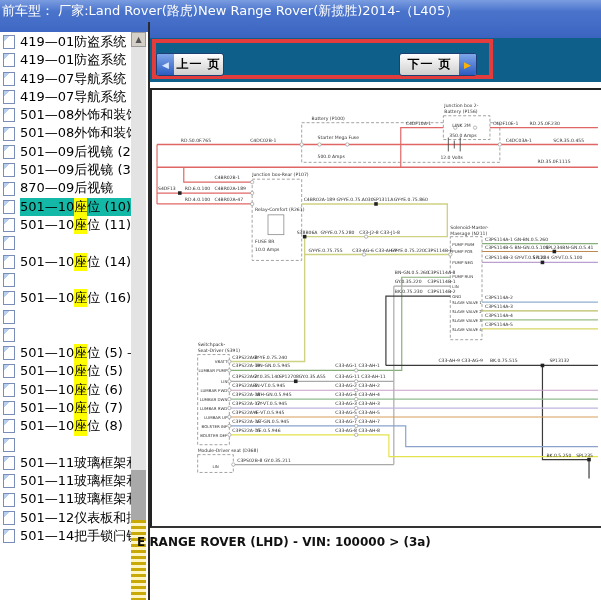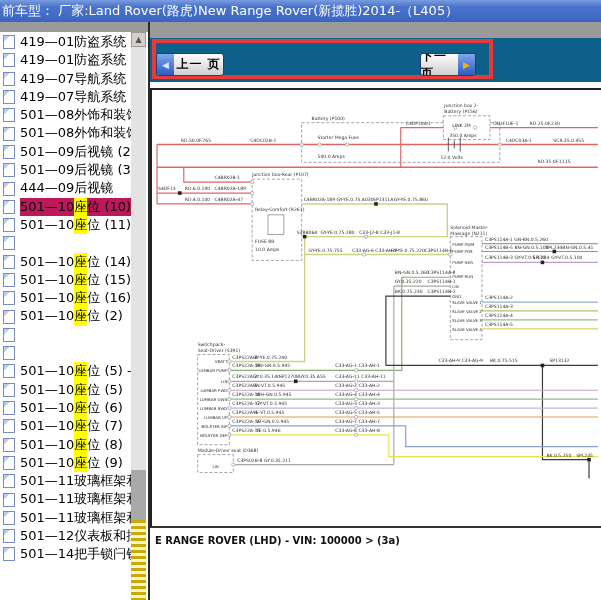--- a/index.html
+++ b/index.html
@@ -1,51 +1,51 @@
 <!DOCTYPE html>
 <html><head>
 <meta charset="utf-8">
 <style>
   html,body{margin:0;padding:0;}
   #app{position:relative;width:601px;height:600px;background:#9a9a9a;overflow:hidden;
        font-family:"DejaVu Sans",sans-serif;}
-  .titlebar{position:absolute;top:0;left:0;width:601px;height:22px;
+  .titlebar{position:absolute;top:0;left:0;width:601px;height:38px;
     background:linear-gradient(#7b9de0 0%,#4a74cc 30%,#3a64c0 100%);
     color:#fff;font-size:13px;line-height:22px;padding-left:2px;white-space:nowrap;box-sizing:border-box;}
   .sidebar{position:absolute;top:32px;left:0;width:148px;height:568px;background:#ffffff;overflow:hidden;}
   .tree{position:absolute;top:1px;left:0;width:131px;overflow:hidden;}
   .row{height:18.3px;display:flex;align-items:center;white-space:nowrap;font-size:13px;color:#000;}
   .icon-page{width:10px;height:12px;margin:0 5px 0 3px;border:1px solid #7a8db8;flex:none;
     background:linear-gradient(135deg,#b9cfef 0 4px,#ffffff 4px);}
   .txt{height:18.3px;line-height:18.3px;}
-  .txt.sel{background:#be185d;}
+  .txt.sel{background:#14b8a6;}
   .hl{background:#ffff00;display:inline-block;height:18.3px;line-height:18.3px;}
   .vscroll{position:absolute;left:131px;top:32px;width:15px;height:568px;background:#e3e3e3;}
   .sb-up{height:15px;background:#d4d0c8;border:1px solid #9a9a9a;box-sizing:border-box;
     font-size:8px;color:#555;text-align:center;line-height:13px;cursor:default;}
   .sb-thumb{position:absolute;top:438px;left:0;width:15px;height:50px;background:#a9a9a9;}
   .sb-marks{position:absolute;top:488px;left:0;width:15px;height:80px;
     background:repeating-linear-gradient(180deg,#c9a907 0 3px,#fdf6c3 3px 6px);}
   .divider{position:absolute;left:148px;top:22px;width:2px;height:578px;background:#2a2a2a;}
   .content-white{position:absolute;left:150px;top:82px;width:451px;height:518px;background:#ffffff;}
   .navpanel{position:absolute;left:150px;top:38px;width:451px;height:44px;background:#0e5f8a;}
   .redbox{position:absolute;left:152px;top:39px;width:333px;height:32px;border:4px solid #e23c3c;}
   .btn{position:absolute;top:53px;height:23px;display:flex;border:1px solid #1e3f73;border-radius:3px;
     overflow:hidden;background:linear-gradient(#fefefe,#cfcfcf);cursor:pointer;box-sizing:border-box;}
   .btn-prev{left:156px;width:68px;}
-  .btn-next{left:420px;width:56px;}
+  .btn-next{left:399px;width:78px;}
   .btn .arr{width:17px;background:linear-gradient(#7fa7ea,#2d5cc0);display:flex;align-items:center;
     justify-content:center;font-size:9px;}
   .arr-prev{color:#d9e6ff;}
   .arr-next{color:#ffb300;}
   .btn .lbl{flex:1;display:flex;align-items:center;justify-content:center;
     font-size:12px;font-weight:bold;color:#000;letter-spacing:1px;}
   .diagram{position:absolute;left:150px;top:88px;width:449px;height:436px;background:#fff;
     border-top:2px solid #222;border-bottom:2px solid #333;border-left:2px solid #222;}
-  .footer{position:absolute;left:155px;top:535px;font-size:10px;font-weight:bold;color:#111;white-space:nowrap;}
+  .footer{position:absolute;left:137px;top:535px;font-size:12px;font-weight:bold;color:#111;white-space:nowrap;}
   svg text{font-family:"DejaVu Sans",sans-serif;}
 </style>
 </head>
 <body>
 
 <div id="app">
 
   <div class="titlebar">
     <span>前车型： 厂家:Land Rover(路虎)New Range Rover(新揽胜)2014-（L405）</span>
   </div>
@@ -79,51 +79,46 @@
         <div class="row">
           <span class="icon-page"></span>
           <span class="txt">501—09后视镜 (2)</span>
         </div>
         <div class="row">
           <span class="icon-page"></span>
           <span class="txt">501—09后视镜 (3)</span>
         </div>
         <div class="row">
           <span class="icon-page"></span>
-          <span class="txt">444—09后视镜</span>
+          <span class="txt">870—09后视镜</span>
         </div>
         <div class="row">
           <span class="icon-page"></span>
           <span class="txt sel">501—10<span class="hl">座</span>位 (10)</span>
         </div>
         <div class="row">
           <span class="icon-page"></span>
           <span class="txt">501—10<span class="hl">座</span>位 (11)</span>
         </div>
         <div class="row">
           <span class="icon-page"></span>
         </div>
         <div class="row">
           <span class="icon-page"></span>
           <span class="txt">501—10<span class="hl">座</span>位 (14)</span>
         </div>
         <div class="row">
           <span class="icon-page"></span>
-          <span class="txt">501—10<span class="hl">座</span>位 (15)</span>
         </div>
         <div class="row">
           <span class="icon-page"></span>
           <span class="txt">501—10<span class="hl">座</span>位 (16)</span>
         </div>
         <div class="row">
           <span class="icon-page"></span>
-          <span class="txt">501—10<span class="hl">座</span>位 (2)</span>
-        </div>
-        <div class="row">
-          <span class="icon-page"></span>
         </div>
         <div class="row">
           <span class="icon-page"></span>
         </div>
         <div class="row">
           <span class="icon-page"></span>
           <span class="txt">501—10<span class="hl">座</span>位 (5) — i</span>
         </div>
         <div class="row">
           <span class="icon-page"></span>
@@ -136,21 +131,20 @@
         <div class="row">
           <span class="icon-page"></span>
           <span class="txt">501—10<span class="hl">座</span>位 (7)</span>
         </div>
         <div class="row">
           <span class="icon-page"></span>
           <span class="txt">501—10<span class="hl">座</span>位 (8)</span>
         </div>
         <div class="row">
           <span class="icon-page"></span>
-          <span class="txt">501—10<span class="hl">座</span>位 (9)</span>
         </div>
         <div class="row">
           <span class="icon-page"></span>
           <span class="txt">501—11玻璃框架和机</span>
         </div>
         <div class="row">
           <span class="icon-page"></span>
           <span class="txt">501—11玻璃框架和机</span>
         </div>
         <div class="row">

